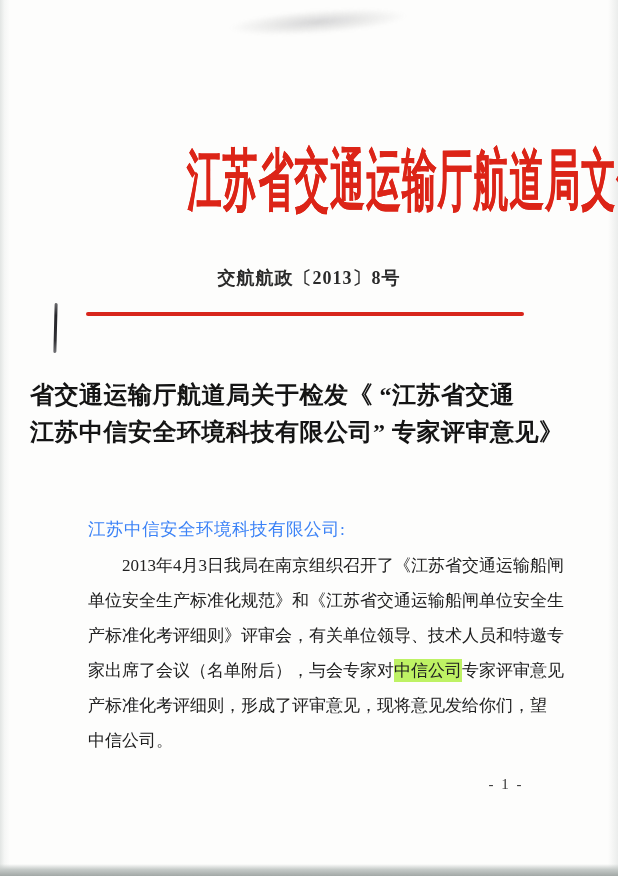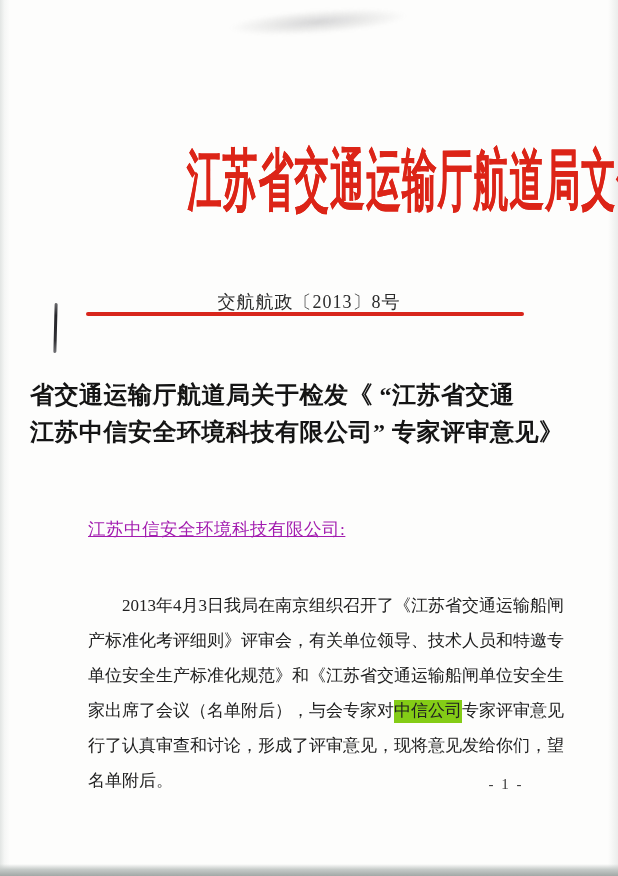--- a/index.html
+++ b/index.html
@@ -52,68 +52,65 @@
     display: inline-block;
     font-size: 62px;
     font-weight: bold;
     letter-spacing: 2px;
     color: #dc2417;
     transform: scaleX(0.56) scaleY(1.08);
     transform-origin: 51% 50%;
     text-shadow: 0.5px 0 0 #dc2417;
   }
   .doc-number {
-    position: absolute; top: 290px; left: 0; width: 100%;
+    position: absolute; top: 266px; left: 0; width: 100%;
     text-align: center;
     font-size: 18px;
     letter-spacing: 1px;
     color: #2b2b2b;
-    font-weight: 400;
+    font-weight: 700;
   }
   .red-rule {
     position: absolute; top: 312px; left: 86px; width: 438px; height: 4px;
     background: #d8261c;
     border-radius: 2px;
   }
   
   .doc-title {
     position: absolute; top: 377px; left: 30px; width: 558px;
     font-size: 24px;
     font-weight: bold;
     line-height: 37px;
     color: #141414;
     letter-spacing: 0.5px;
   }
   
   .salutation {
     position: absolute; top: 517px; left: 88px; width: 460px;
     font-size: 17.5px;
-    color: #a21caf;
+    color: #3b82f6;
     letter-spacing: 0.5px;
-    text-decoration: underline;
   }
   .paragraph {
     position: absolute; top: 548px; left: 88px; width: 444px;
     color: #212121;
     font-size: 17px;
-    margin-top: 40px;
   }
   .para-line {
     height: 35px;
     line-height: 35px;
     text-align: justify;
     text-align-last: justify;
     white-space: nowrap;
   }
   .para-line.first { text-indent: 34px; }
   .para-line.last  { text-align-last: left; white-space: normal; }
   .hl {
-    background: #84cc16;
+    background: #bef264;
     padding: 2px 0;
-    font-family: Liberation Mono, monospace;
   }
   .page-number {
     position: absolute; top: 776px; left: 475px; width: 62px;
     text-align: center;
     font-size: 15px;
     letter-spacing: 2px;
     color: #3a3a3a;
   }
 </style>
 </head>
@@ -137,22 +134,22 @@
 
   <div class="doc-title">
     <div>省交通运输厅航道局关于检发《 “江苏省交通</div>
     <div>江苏中信安全环境科技有限公司” 专家评审意见》</div>
   </div>
 
   <div class="salutation">江苏中信安全环境科技有限公司:</div>
 
   <div class="paragraph">
     <div class="para-line first">2013年4月3日我局在南京组织召开了《江苏省交通运输船闸</div>
+    <div class="para-line">单位安全生产标准化规范》和《江苏省交通运输船闸单位安全生</div>
     <div class="para-line">产标准化考评细则》评审会，有关单位领导、技术人员和特邀专</div>
-    <div class="para-line">单位安全生产标准化规范》和《江苏省交通运输船闸单位安全生</div>
     <div class="para-line"><span>家出席了会议（名单附后），与会专家对</span><span class="hl">中信公司</span><span>专家评审意见</span></div>
-    <div class="para-line">行了认真审查和讨论，形成了评审意见，现将意见发给你们，望</div>
-    <div class="para-line last">名单附后。</div>
+    <div class="para-line">产标准化考评细则，形成了评审意见，现将意见发给你们，望</div>
+    <div class="para-line last">中信公司。</div>
   </div>
 
   <div class="page-number">- 1 -</div>
 
 </div>
 
 </body></html>

